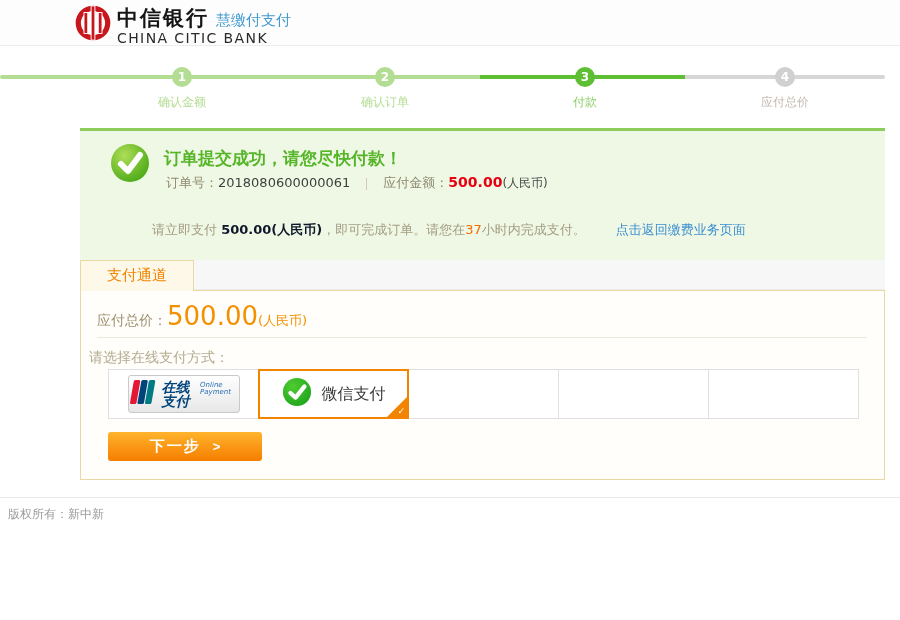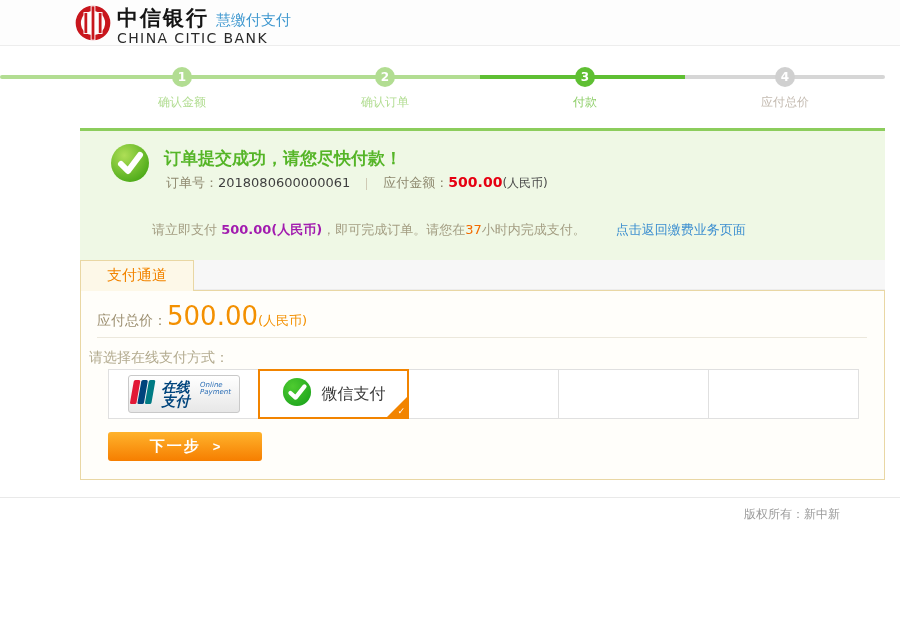--- a/index.html
+++ b/index.html
@@ -39,21 +39,21 @@
   .panel { position:absolute; left:80px; top:128px; width:805px; height:142px;
            background:#eff8e5; border-top:3px solid #8ccd5c; }
   .check-icon { position:absolute; left:30px; top:12px; }
   .panel-title { position:absolute; left:84px; top:16px; font-size:17px; font-weight:bold; color:#55b527; }
   .order-row { position:absolute; left:86px; top:43px; font-size:13px; color:#8f8a70; }
   .order-no { color:#3f3f3f; }
   .vdiv { display:inline-block; width:1px; height:12px; background:#cfcab5; margin:0 16px; vertical-align:middle; }
   .amt { color:#e60012; font-weight:bold; font-size:14px; }
   .amt-unit { color:#4a4a4a; font-size:12px; }
   .pay-row { position:absolute; left:72px; top:90px; font-size:13px; color:#a39d82; }
-  .pay-amt { color:#a21caf; font-weight:bold; }
+  .pay-amt { color:#0f172a; font-weight:bold; }
   .hours { color:#f26a00; }
   .ret-link { color:#3d8fd0; margin-left:30px; cursor:pointer; text-decoration:none; }
 
   
   .tab { position:absolute; left:80px; top:260px; width:114px; height:31px; background:#fdf8e8;
          border:1px solid #e9d7a4; border-bottom:none; z-index:2; text-align:center;
          line-height:29px; font-size:15px; color:#f28400; cursor:pointer; }
   .tabbar-rest { position:absolute; left:194px; top:260px; width:691px; height:30px;
                  background:#f7f7f7; border-bottom:1px solid #ececec; }
 
@@ -88,21 +88,21 @@
   .wx-label { font-size:16px; color:#3a3a3a; margin-left:10px; }
 
   .next-btn { position:absolute; left:27px; top:141px; width:154px; height:29px;
               background:linear-gradient(#ffb32c,#f67e00); border:none; border-radius:3px;
               color:#fff; font-size:15px; font-weight:bold; letter-spacing:2px; cursor:pointer;
               display:flex; align-items:center; justify-content:center; gap:12px; }
   .next-arrow { font-size:13px; font-weight:bold; letter-spacing:0; }
 
   
   .footer-line { position:absolute; left:0; top:497px; width:900px; border-top:1px solid #e9e9e9; }
-  .copyright { position:absolute; top:506px; left:0; width:840px; text-align:right;
+  .copyright { position:absolute; top:506px; left:8px; width:840px; text-align:left;
                font-size:12px; color:#9b9b9b; }
 </style>
 </head>
 <body>
 
 <div class="page">
 
   <div class="hdr">
     <div class="logo-group">
       <span>

